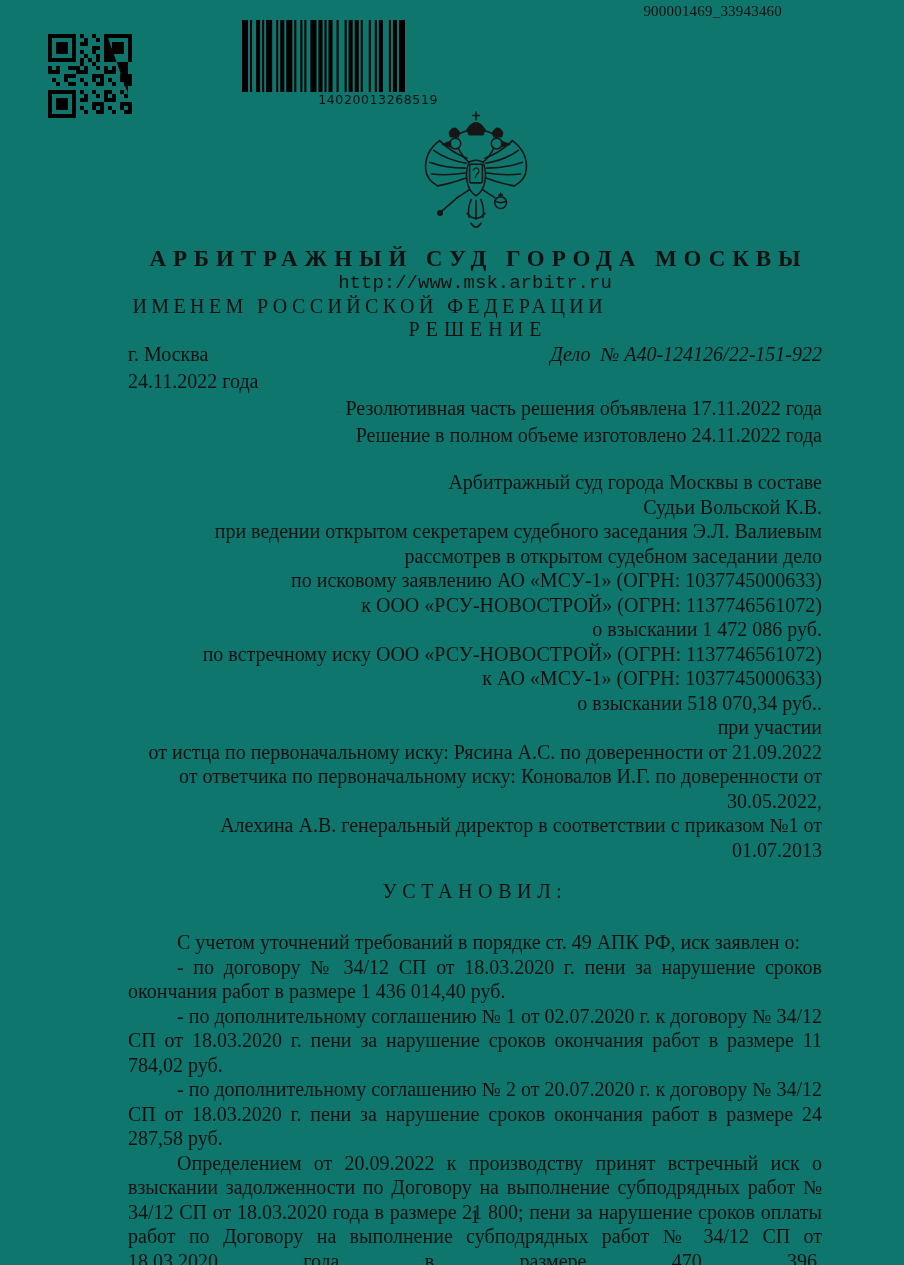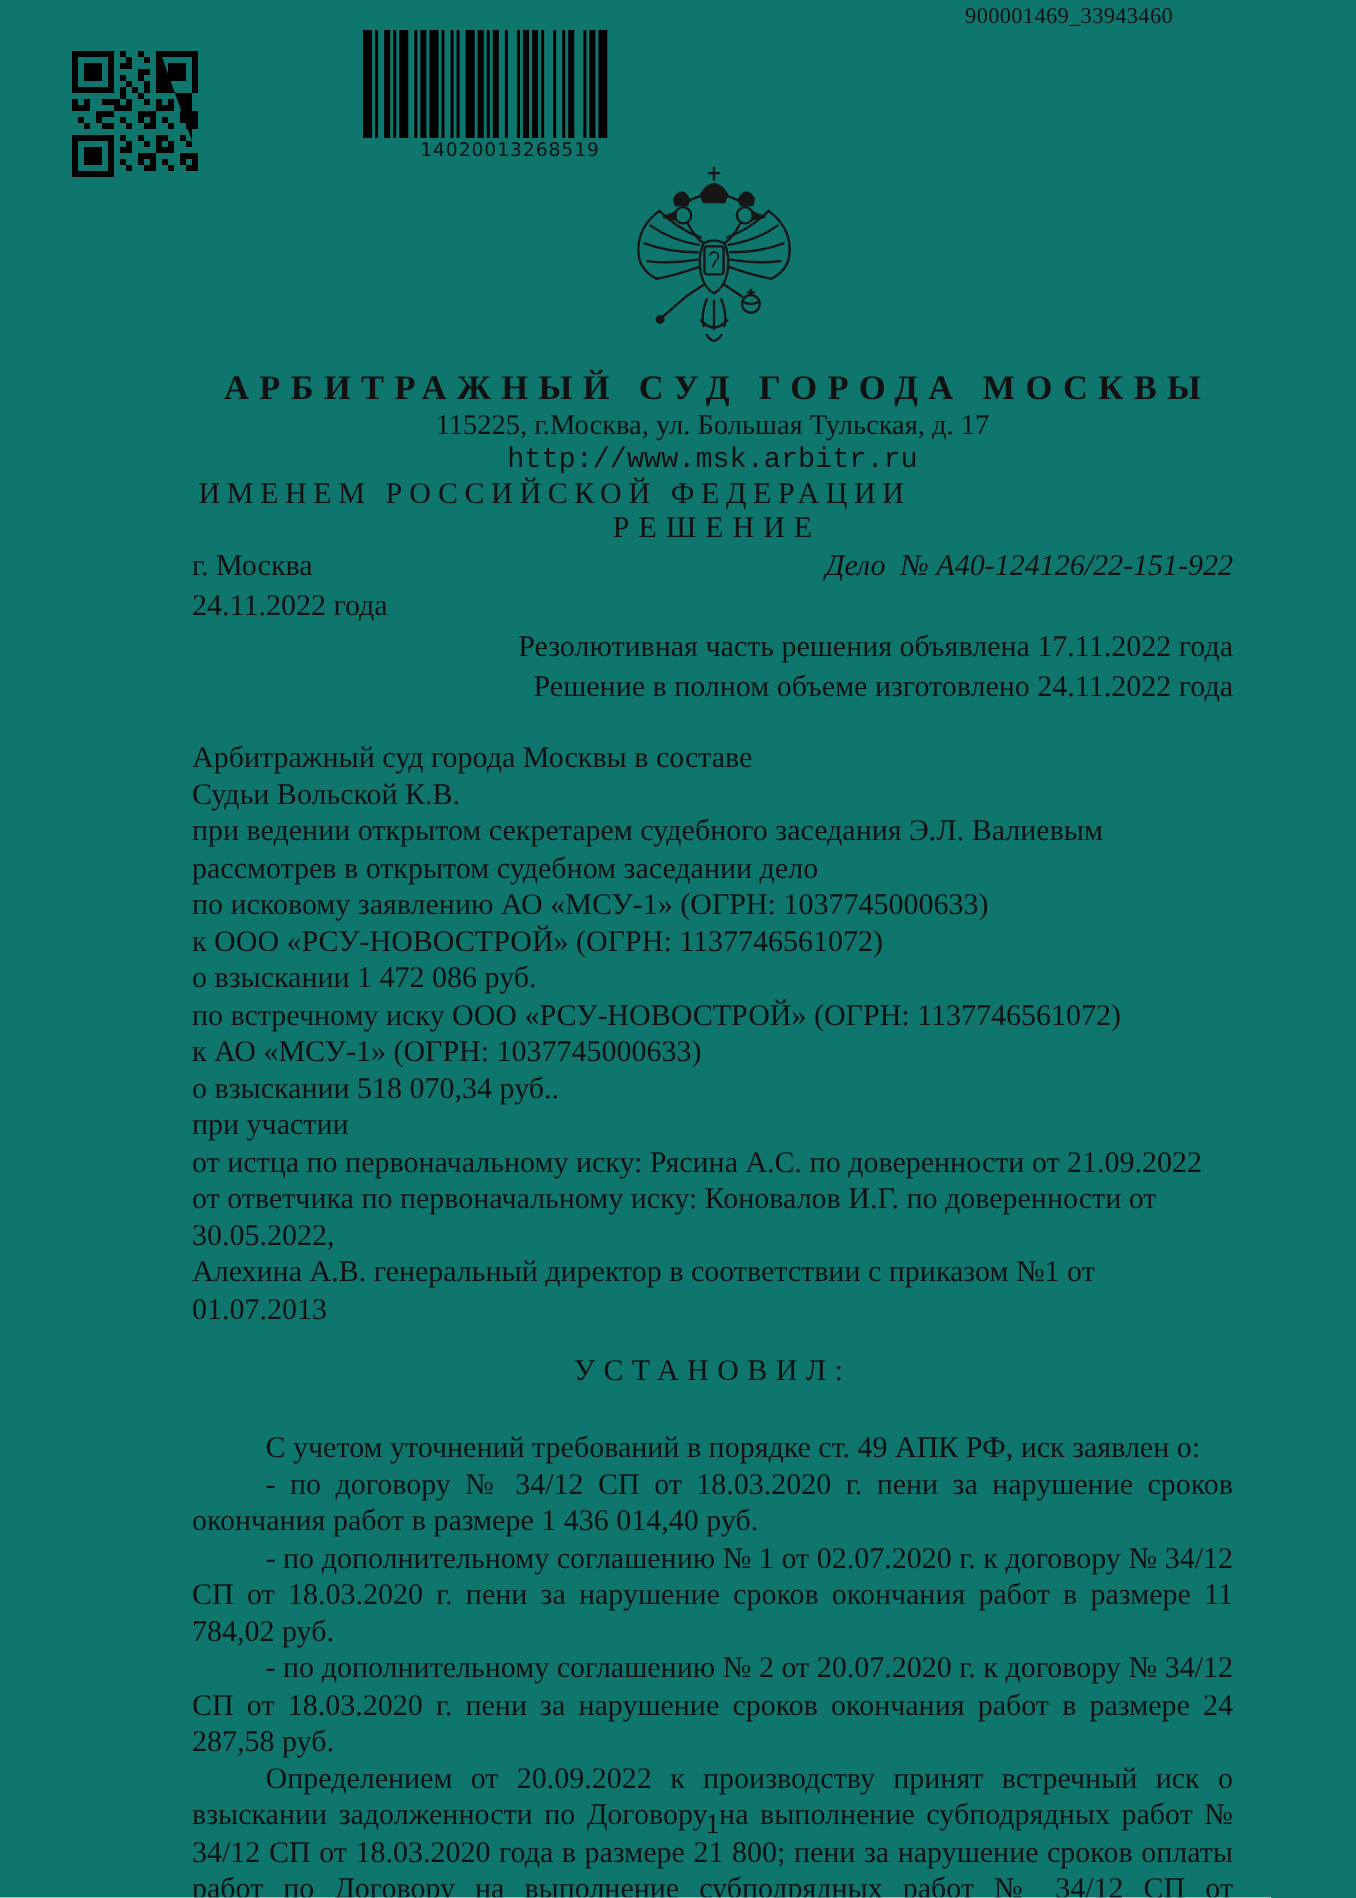--- a/index.html
+++ b/index.html
@@ -7,39 +7,39 @@
     position:relative; width:904px; height:1265px; background:#0f766e;
     font-family:"Liberation Serif","DejaVu Serif",serif; color:#111;
     overflow:hidden;
   }
   
   .doc-id {
     position:absolute; top:2px; left:0; width:782px; text-align:right;
     font-size:15px; line-height:18px; letter-spacing:0.2px;
   }
   .qr { position:absolute; left:48px; top:34px; width:84px; height:84px; }
-  .barcode-wrap { position:absolute; left:242px; top:20px; width:196px; text-align:center; }
+  .barcode-wrap { position:absolute; left:242px; top:20px; width:196px; text-align:right; }
   .barcode-wrap svg { display:block; }
   .barcode-number { font-size:12.5px; line-height:14px; margin-top:1px; letter-spacing:0.6px; font-family:"DejaVu Sans","Liberation Sans",sans-serif; }
   .emblem { position:absolute; left:412px; top:108px; width:128px; height:138px; }
 
   
   .content { position:absolute; left:128px; top:246px; width:694px; }
   .court-name { font-size:23px; font-weight:bold; letter-spacing:0.30em; padding-left:0.30em; text-align:center; line-height:26px; white-space:nowrap; }
   .court-address { font-size:19px; text-align:center; line-height:23px; }
   .court-site { font-size:19px; text-align:center; line-height:23px;font-family:Liberation Mono, monospace; }
   .in-the-name { font-size:20px; letter-spacing:0.22em; padding-left:0.22em; text-align:left; line-height:23px; }
   .decision-word { font-size:20px; letter-spacing:0.30em; padding-left:0.30em; text-align:center; line-height:23px; }
 
   .case-row { display:flex; justify-content:space-between; font-size:20px; line-height:27px; margin-top:0; }
   .case-number { white-space:pre;font-style:italic; }
   .date-line { font-size:20px; line-height:27px; }
   .right-line { font-size:20px; line-height:27px; text-align:right; }
 
-  .intro { margin-top:21px; font-size:20px; line-height:24.5px; }
+  .intro { margin-top:21px; font-size:20px; line-height:24.5px;text-align:right; }
   .intro div { min-height:24.5px; }
 
   .ustanovil { margin-top:17px; font-size:20px; letter-spacing:0.28em; text-align:center; line-height:25px; }
 
   .paras { margin-top:26px; font-size:20px; line-height:24.5px; }
   .paras p { margin:0; text-indent:49px; text-align:justify; }
   .paras p.last-flush { text-align-last:justify; }
 
   .page-num { position:absolute; top:1206px; left:128px; width:694px; text-align:center; font-size:19px; }
 </style>
@@ -226,21 +226,20 @@
       <circle cx="90" cy="95" r="6"></circle>
       <path d="M84.5 93.5 Q90 96.5 95.5 93.5 M90 89 v-3.5 M88 87.2 h4"></path>
       <path d="M60 92 Q56 102 58 110 M65 93 L65 112 M70 92 Q74 102 72 110"></path>
       <path d="M56 106 Q65 116 74 106"></path>
       <path d="M60 116 Q65 124 70 116"></path>
     </g>
   </svg>
 
   <div class="content">
     <div class="court-name">АРБИТРАЖНЫЙ СУД ГОРОДА МОСКВЫ</div>
-    <div class="court-address">115225, г.Москва, ул. Большая Тульская, д. 17</div>
     <div class="court-site">http://www.msk.arbitr.ru</div>
     <div class="in-the-name">ИМЕНЕМ РОССИЙСКОЙ ФЕДЕРАЦИИ</div>
     <div class="decision-word">РЕШЕНИЕ</div>
 
     <div class="case-row">
       <span>г. Москва</span>
       <span class="case-number">Дело  № А40-124126/22-151-922</span>
     </div>
     <div class="date-line">24.11.2022 года</div>
     <div class="right-line">Резолютивная часть решения объявлена 17.11.2022 года</div>

